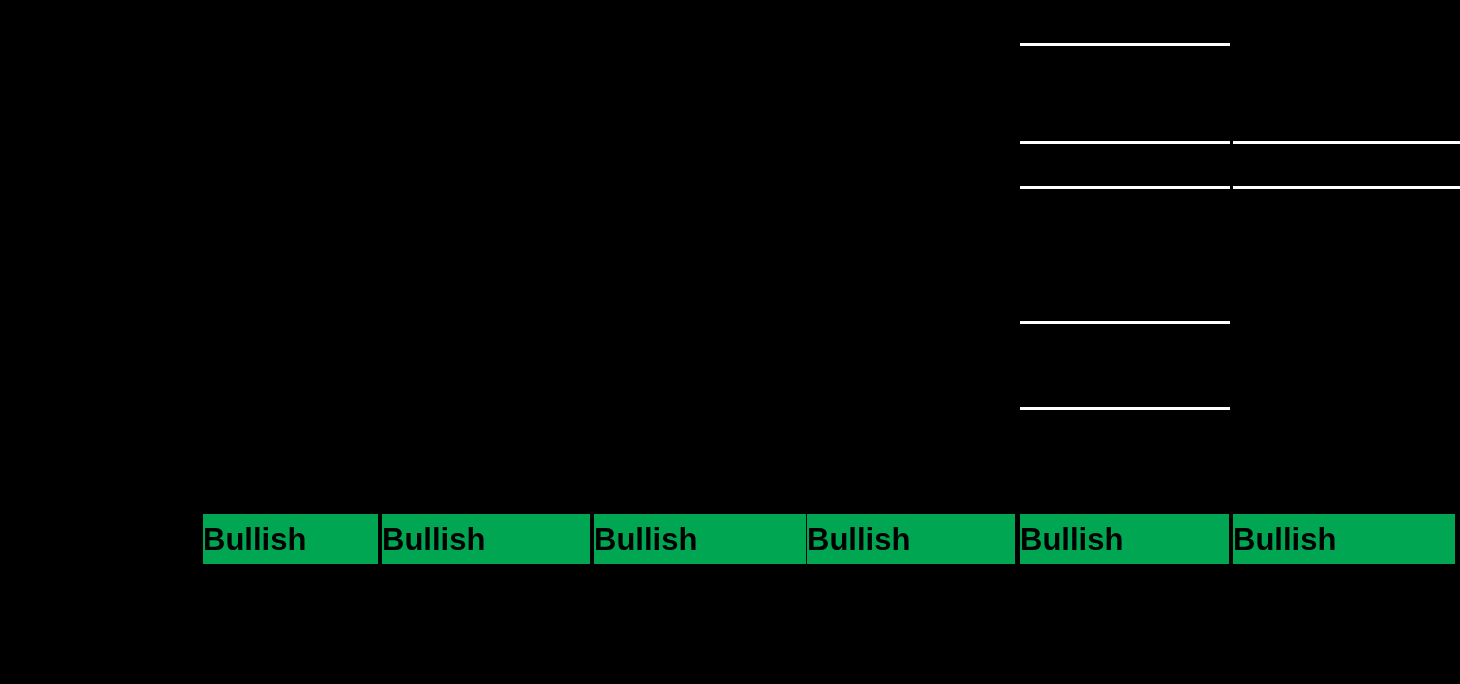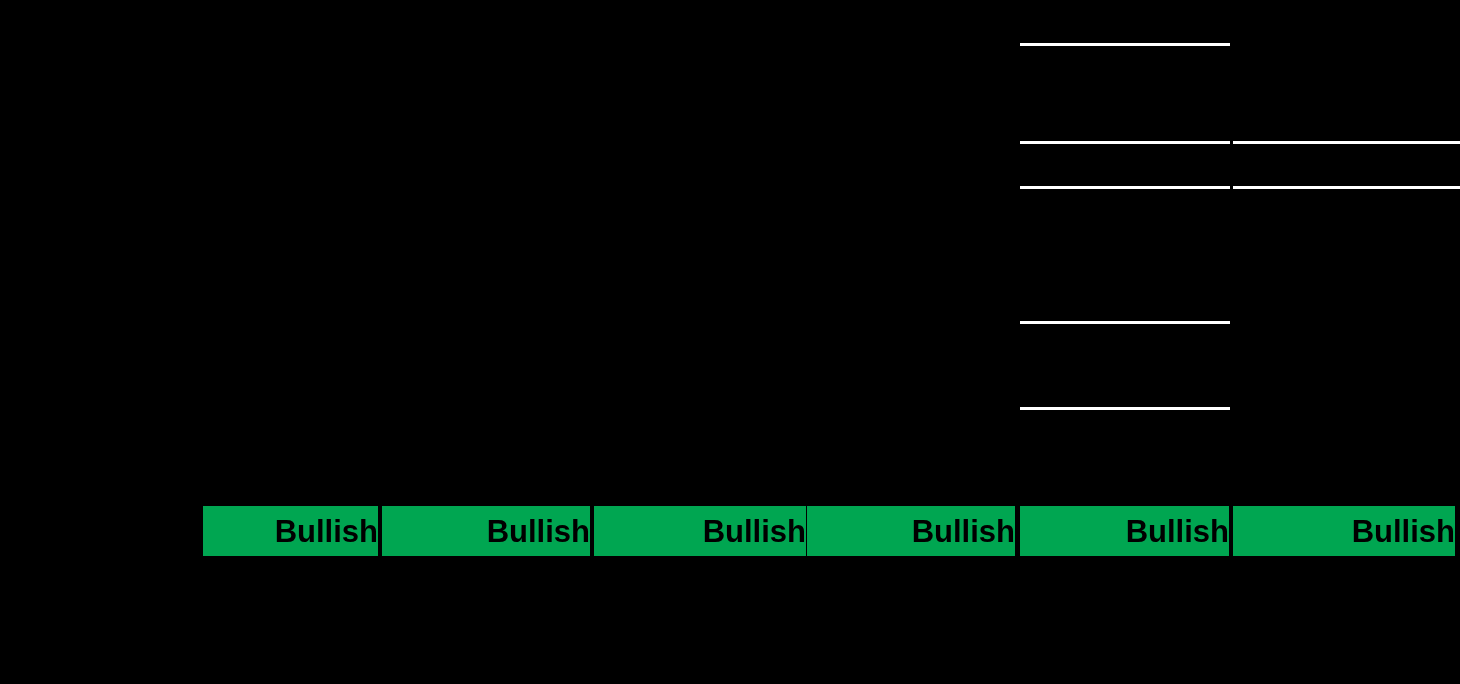--- a/index.html
+++ b/index.html
@@ -36,26 +36,26 @@
   
   #signal-row {
     position: absolute;
     left: 203px;
     top: 498px;
     width: 1252px;
     height: 50px;
   }
   .signal-cell {
     position: absolute;
-    top: 8px;
+    top: 16px;
     height: 50px;
     background: #00a651;
     display: flex;
     align-items: center;
-    justify-content: flex-end;
+    justify-content: flex-start;
     box-sizing: border-box;
   }
   .signal-cell .signal-label {
     color: #000000;
     font-family: "Liberation Sans", sans-serif;
     font-weight: bold;
     font-size: 31px;
     line-height: 1;
     letter-spacing: 0px;
     white-space: nowrap;

